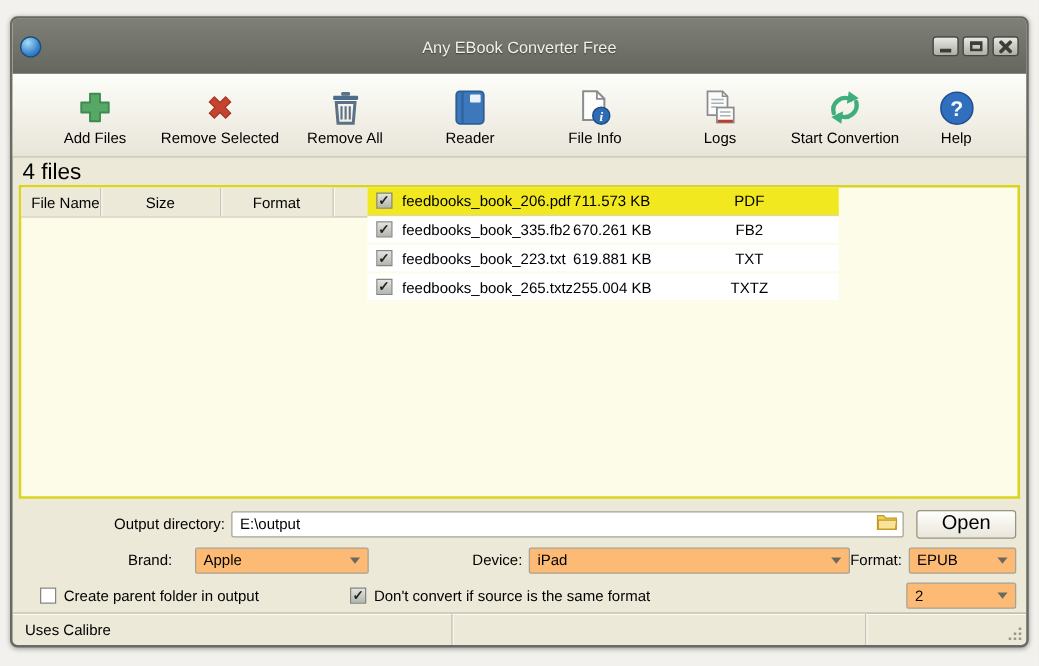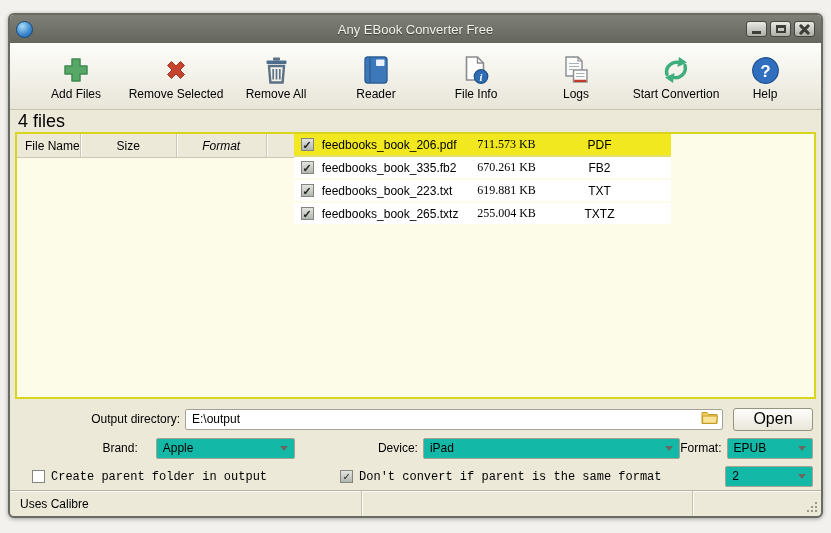--- a/index.html
+++ b/index.html
@@ -12,21 +12,21 @@
   }
   .window {
     position:absolute; left:8px; top:13px; width:815px; height:505px;
     background:var(--panel-bg, #ece9d8);
     border:2px solid #696a62; border-radius:6px;
     box-shadow:0 1px 4px rgba(0,0,0,.35);
     display:flex; flex-direction:column; overflow:hidden;
   }
   
   .titlebar {
-    height:28px; flex:none; position:relative;
+    height:44px; flex:none; position:relative;
     background:linear-gradient(#7e7f76,#65665e);
     display:flex; align-items:center; padding:0 6px;
   }
   .app-icon {
     width:17px; height:17px; border-radius:50%;
     background:radial-gradient(circle at 35% 28%, #a8dcf8, #3a86cc 60%, #1f5a9a);
     border:1px solid #174a80; z-index:2;
   }
   .title-text {
     position:absolute; left:0; right:0; text-align:center;
@@ -67,35 +67,35 @@
     background:var(--table-bg, #fdfce9);
     display:flex; 
   }
   .thead {
     height:24px; flex:none; display:flex; align-items:stretch;
     background:#ece9d8; border-bottom:1px solid #ccc8b6; font-size:12px;
   }
   .th { display:flex; align-items:center; border-right:1px solid #ccc8b6; box-shadow:1px 0 0 #fbfaf4; }
   .th-name { flex:1; padding-left:8px; }
   .th-size { width:96px; justify-content:center; }
-  .th-format { width:90px; justify-content:center;font-style:italic; }
+  .th-format { width:90px; justify-content:center; }
   .th-extra { width:27px; border-right:none; box-shadow:none; }
   .trow {
     height:23px; flex:none; display:flex; align-items:center;
     background:#fff; border-bottom:2px solid var(--table-bg, #fdfce9); font-size:12px;
   }
   .trow.selected { background:var(--selected-row, #f1e81f); border-bottom-color:#e6df6a; }
   .row-check, .opt-check {
     width:13px; height:13px; border:1px solid #84867e; background:#fff;
     font-size:11px; line-height:12px; text-align:center; color:#22251f; flex:none;
   }
   .row-check { margin:0 8px 0 7px; }
   .row-check.checked, .opt-check.checked { background:linear-gradient(#e2e4e0,#b2b6b0); font-weight:bold; }
   .cell-name { flex:1; white-space:nowrap; overflow:hidden; }
-  .cell-size { width:96px; text-align:center;font-family:Liberation Serif, serif; }
+  .cell-size { width:96px; text-align:left; }
   .cell-format { width:90px; text-align:center; }
   .cell-extra { width:27px; }
   
   .row-output { height:28px; flex:none; margin-top:6px; display:flex; align-items:center; padding-right:8px; }
   .out-label { width:175px; text-align:right; padding-right:5px; font-size:12px; }
   .out-input {
     flex:1; height:21px; background:#fff; border:1px solid #a6a294; border-radius:2px;
     display:flex; align-items:center; padding:0 4px 0 6px; font-size:12px;
   }
   .out-input .value { flex:1; }
@@ -104,32 +104,32 @@
     border:1px solid #97937f; border-radius:3px;
     background:linear-gradient(#fefefc,#e9e6d9);
     display:flex; align-items:center; justify-content:center;
   }
   .row-settings { height:30px; flex:none; display:flex; align-items:center; font-size:12px; padding:0 8px 0 10px; }
   .lbl { white-space:nowrap; }
   .lbl-brand { width:138px; text-align:right; padding-right:18px; }
   .lbl-device { width:130px; text-align:right; padding-right:5px; }
   .lbl-format { margin-left:auto; padding-right:5px; }
   .dd {
-    height:21px; background:#14b8a6; border:1px solid #a6a294; border-radius:2px;
+    height:21px; background:#fdba74; border:1px solid #a6a294; border-radius:2px;
     display:flex; align-items:center; padding-left:6px; font-size:12px;
   }
   .dd .arrow {
     margin-left:auto; margin-right:6px; width:0; height:0;
     border-left:4px solid transparent; border-right:4px solid transparent;
     border-top:5px solid #686962;
   }
   .dd-brand { width:142px; }
   .dd-device { width:262px; }
   .dd-format, .dd-parallel { width:88px; }
-  .row-options { height:27px; flex:none; display:flex; align-items:center; font-size:12px; padding:0 8px 0 22px;font-family:Liberation Mono, monospace; }
+  .row-options { height:27px; flex:none; display:flex; align-items:center; font-size:12px; padding:0 8px 0 22px; }
   .opt-label { margin-left:6px; white-space:nowrap; }
   .opt2 { margin-left:73px; }
   .parallel-group { margin-left:auto; display:flex; align-items:center; }
   
   .statusbar {
     height:26px; flex:none; display:flex; align-items:stretch; position:relative;
     border-top:1px solid #b7b3a2; box-shadow:inset 0 1px 0 #fcfbf5; font-size:12px;
   }
   .sb-p1 { width:352px; display:flex; align-items:center; padding-left:10px;
            border-right:1px solid #c6c2b2; box-shadow:1px 0 0 #fbfaf4; }
@@ -316,21 +316,21 @@
     <span class="dd dd-format">
       <span>EPUB</span>
       <span class="arrow"></span>
     </span>
   </div>
 
   <div class="row-options">
     <span class="opt-check"></span>
     <span class="opt-label">Create parent folder in output</span>
     <span class="opt-check opt2 checked">✓</span>
-    <span class="opt-label">Don't convert if parent is the same format</span>
+    <span class="opt-label">Don't convert if source is the same format</span>
     <span class="parallel-group">
       <span class="dd dd-parallel">
         <span>2</span>
         <span class="arrow"></span>
       </span>
     </span>
   </div>
 
   <div class="statusbar">
     <span class="sb-p1">Uses Calibre</span>

